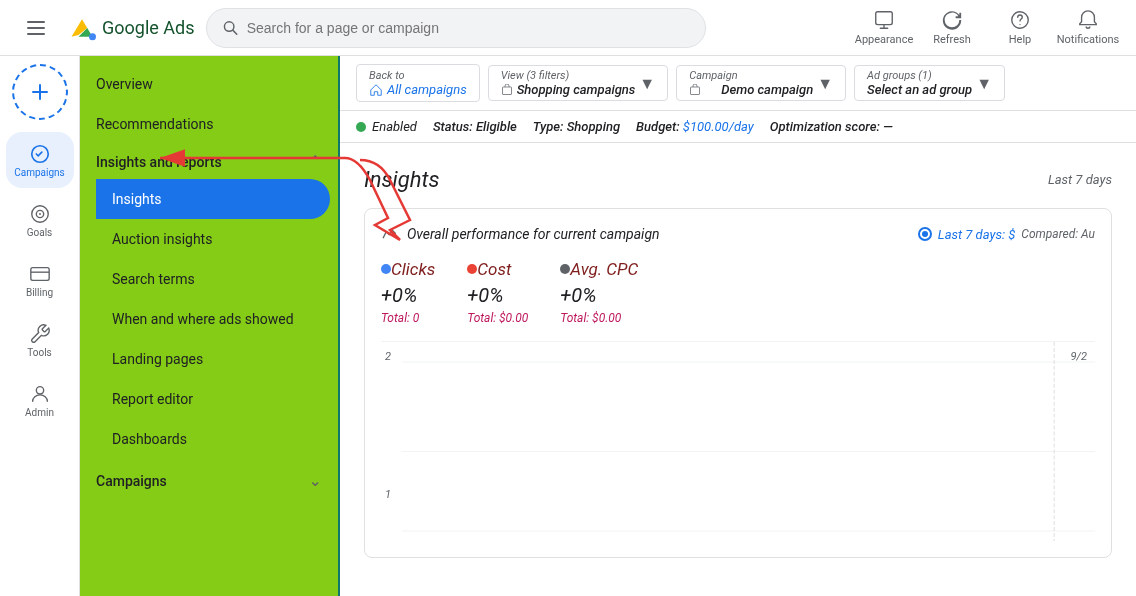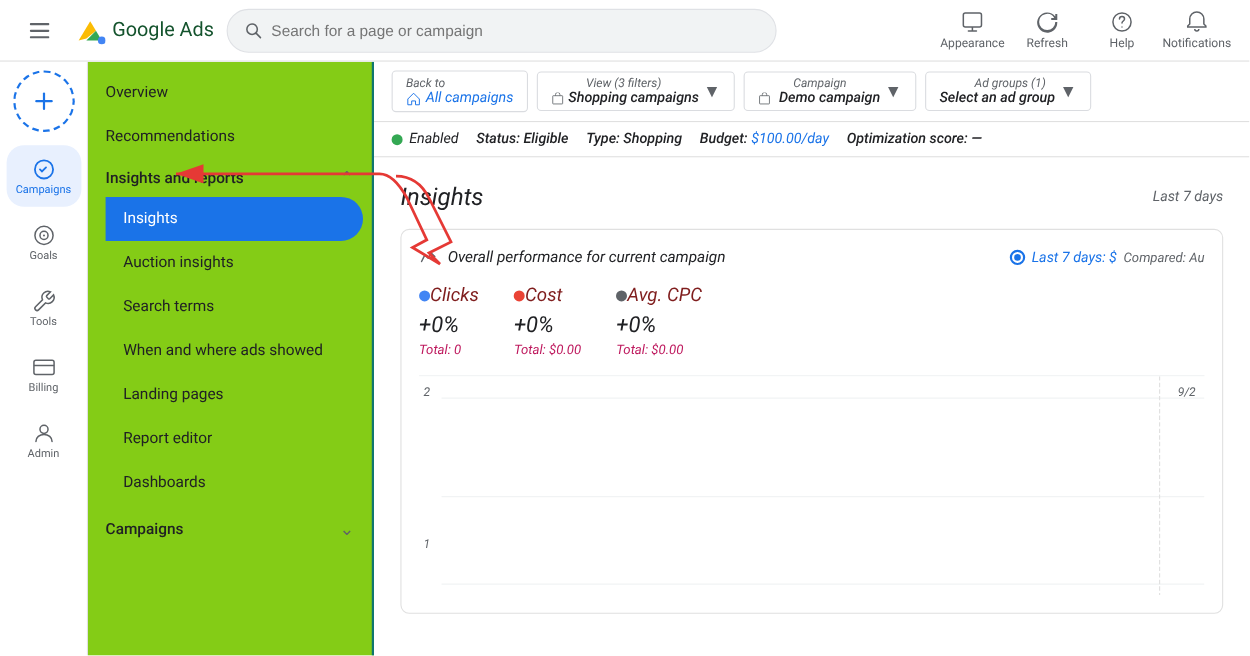--- a/index.html
+++ b/index.html
@@ -73,21 +73,21 @@
     
     .filters-bar {
       display: flex; align-items: center; gap: 8px; padding: 8px 16px;
       border-bottom: 1px solid #e0e0e0; flex-wrap: wrap;
     }
     .filter-chip {
       display: flex; align-items: center; gap: 4px; height: 36px; padding: 0 12px;
       border: 1px solid #dadce0; border-radius: 4px; cursor: pointer; font-size: 13px;
       background: #fff; white-space: nowrap;
     }
-    .filter-chip .chip-label { font-size: 11px; color: #5f6368; margin-left: 32px; }
+    .filter-chip .chip-label { font-size: 11px; color: #5f6368; }
     .filter-chip .chip-value { font-size: 13px; color: #202124; font-weight: 500; }
     .back-link {
       display: flex; flex-direction: column; cursor: pointer; padding: 4px 12px;
       border: 1px solid #dadce0; border-radius: 4px;
     }
     .back-link .back-label { font-size: 11px; color: #5f6368; }
     .back-link .back-value { font-size: 13px; color: #1a73e8; display: flex; align-items: center; gap: 4px; }
     .chip-arrow { font-size: 16px; color: #5f6368; }
 
     
@@ -224,30 +224,30 @@
     <div class="sidebar-item">
       <svg width="22" height="22" viewBox="0 0 24 24" fill="none">
         <circle cx="12" cy="12" r="9" stroke="#5f6368" stroke-width="1.5"></circle>
         <circle cx="12" cy="12" r="4" stroke="#5f6368" stroke-width="1.5"></circle>
         <circle cx="12" cy="12" r="1" fill="#5f6368"></circle>
       </svg>
       <span class="sidebar-item-label">Goals</span>
     </div>
     <div class="sidebar-item">
       <svg width="22" height="22" viewBox="0 0 24 24" fill="none">
-        <path d="M14.7 6.3a1 1 0 0 0 0 1.4l1.6 1.6a1 1 0 0 0 1.4 0l3.77-3.77a6 6 0 0 1-7.94 7.94l-6.91 6.91a2.12 2.12 0 0 1-3-3l6.91-6.91a6 6 0 0 1 7.94-7.94l-3.76 3.76z" stroke="#5f6368" stroke-width="1.5"></path>
-      </svg>
-      <span class="sidebar-item-label">Tools</span>
-    </div>
-    <div class="sidebar-item">
-      <svg width="22" height="22" viewBox="0 0 24 24" fill="none">
         <rect x="2" y="5" width="20" height="14" rx="2" stroke="#5f6368" stroke-width="1.5"></rect>
         <line x1="2" y1="10" x2="22" y2="10" stroke="#5f6368" stroke-width="1.5"></line>
       </svg>
       <span class="sidebar-item-label">Billing</span>
+    </div>
+    <div class="sidebar-item">
+      <svg width="22" height="22" viewBox="0 0 24 24" fill="none">
+        <path d="M14.7 6.3a1 1 0 0 0 0 1.4l1.6 1.6a1 1 0 0 0 1.4 0l3.77-3.77a6 6 0 0 1-7.94 7.94l-6.91 6.91a2.12 2.12 0 0 1-3-3l6.91-6.91a6 6 0 0 1 7.94-7.94l-3.76 3.76z" stroke="#5f6368" stroke-width="1.5"></path>
+      </svg>
+      <span class="sidebar-item-label">Tools</span>
     </div>
     <div class="sidebar-item">
       <svg width="22" height="22" viewBox="0 0 24 24" fill="none">
         <circle cx="12" cy="8" r="4" stroke="#5f6368" stroke-width="1.5"></circle>
         <path d="M4 20c0-4 3.6-7 8-7s8 3 8 7" stroke="#5f6368" stroke-width="1.5" stroke-linecap="round"></path>
       </svg>
       <span class="sidebar-item-label">Admin</span>
     </div>
   </div>
 
@@ -298,21 +298,21 @@
               </svg>
             <span class="chip-value">Shopping campaigns</span>
           </div>
         </div>
         <span class="chip-arrow">▼</span>
       </div>
 
       <div class="filter-chip">
         <div>
           <div class="chip-label">Campaign</div>
-          <div style="display:flex;align-items:center;gap:7px;">
+          <div style="display:flex;align-items:center;gap:20px;">
             <svg width="12" height="12" viewBox="0 0 24 24" fill="none">
                 <rect x="3" y="6" width="18" height="15" rx="1" stroke="#5f6368" stroke-width="1.5"></rect>
                 <path d="M8 6V4a4 4 0 0 1 8 0v2" stroke="#5f6368" stroke-width="1.5"></path>
               </svg>
             <span class="chip-value">Demo campaign</span>
           </div>
         </div>
         <span class="chip-arrow">▼</span>
       </div>
 

